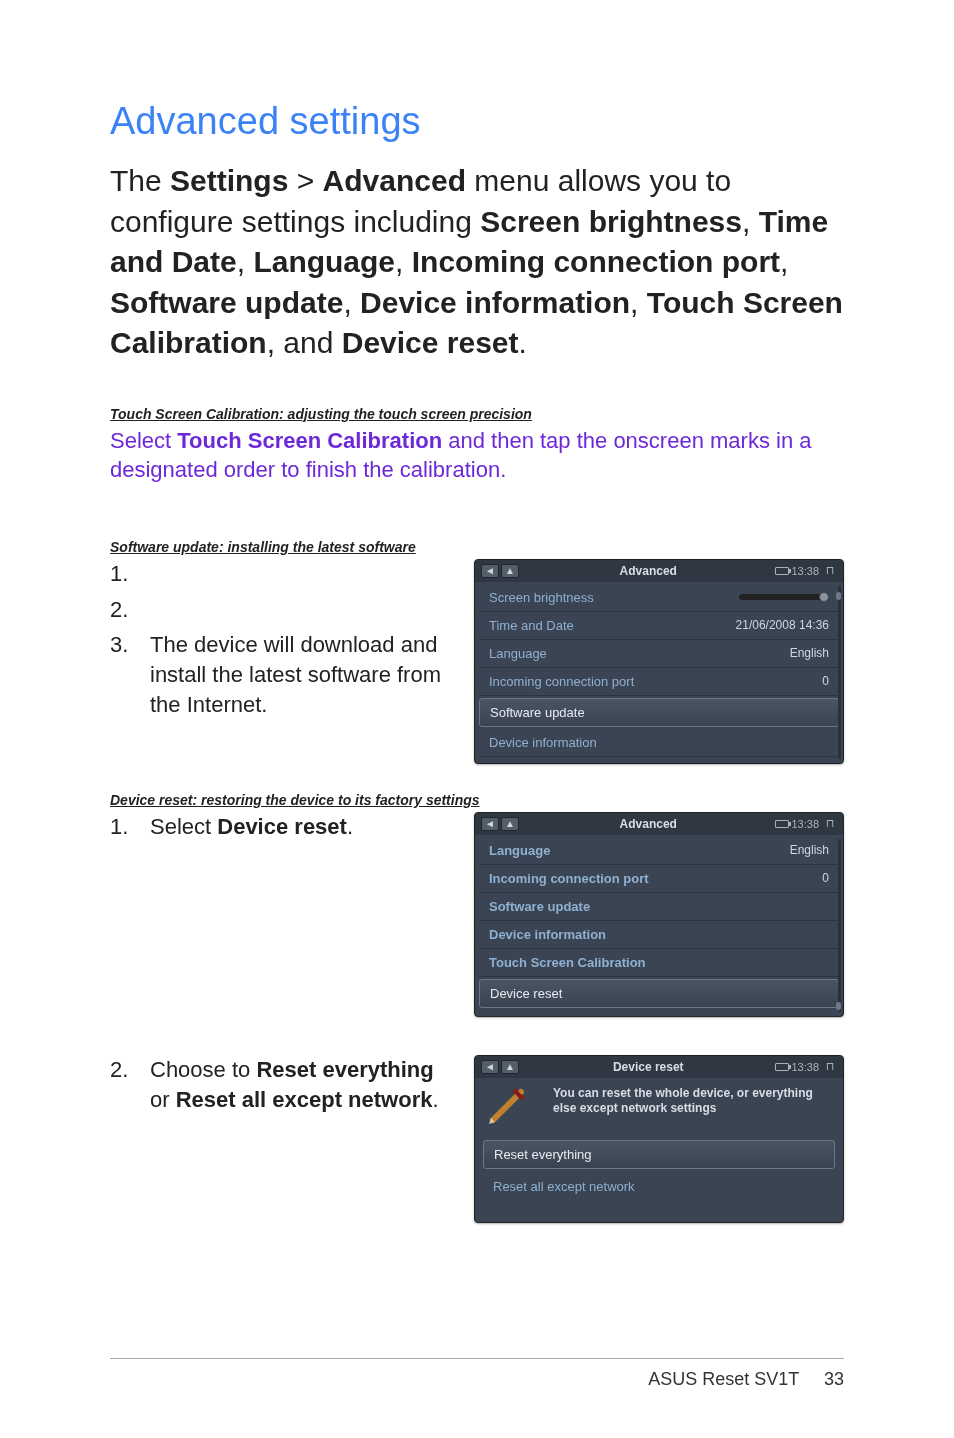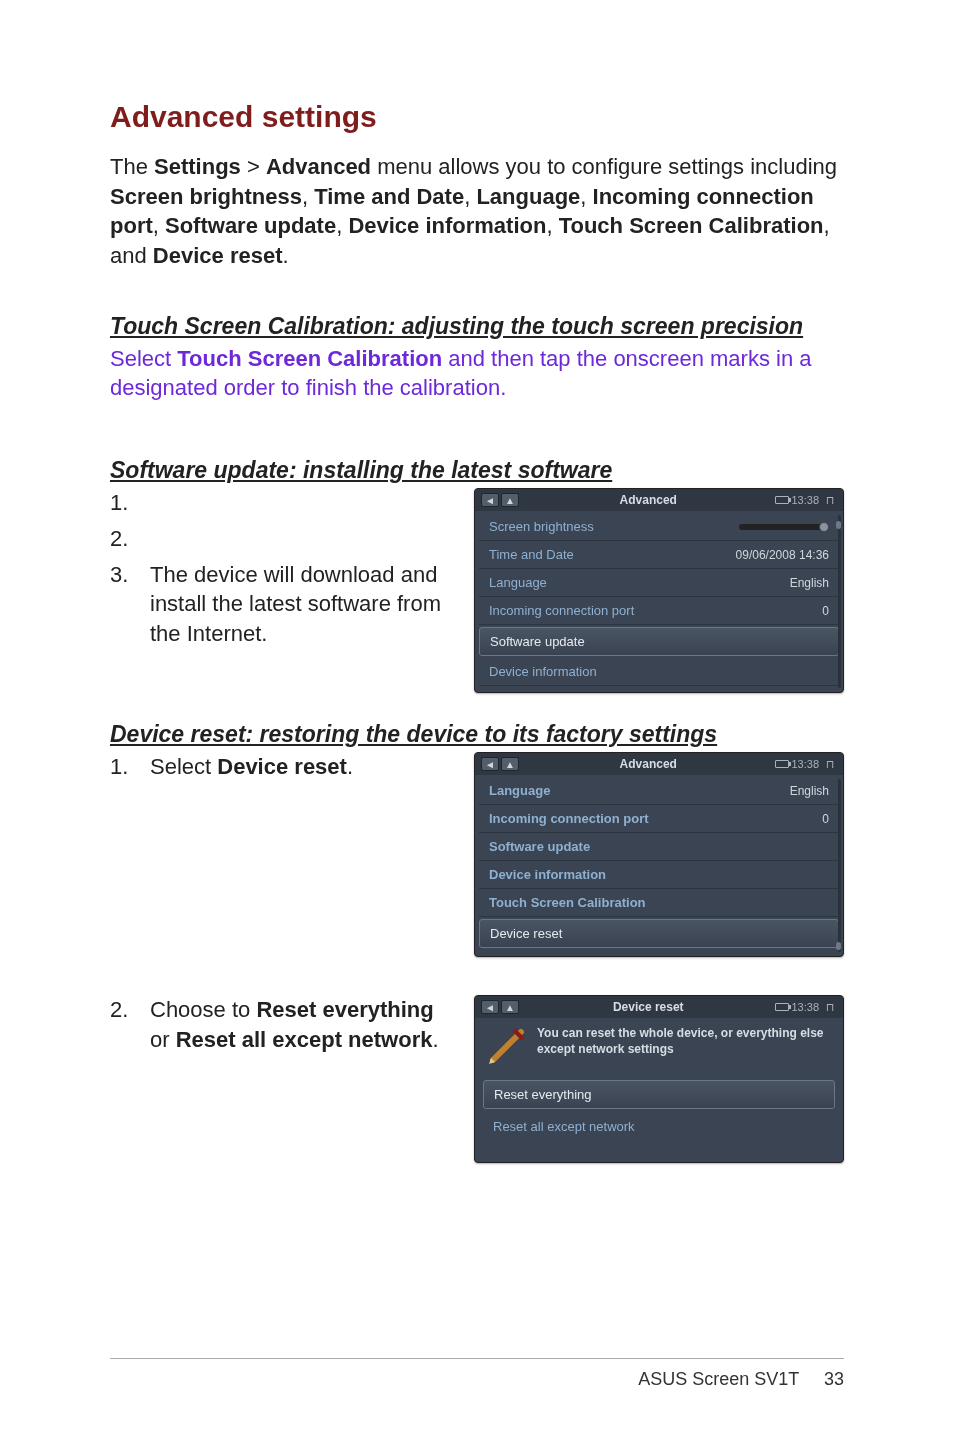--- a/index.html
+++ b/index.html
@@ -6,34 +6,34 @@
   body {
     font-family: "Myriad Pro", "Segoe UI", Arial, sans-serif;
     background: #fff;
     color: #333;
     width: 954px;
     height: 1438px;
     position: relative;
     padding: 100px 110px 60px 110px;
   }
   h2.title {
+    font-size: 38px;
+    font-weight: normal;
+    color: #3b82f6;
+    margin-bottom: 18px;
+  }
+  p.intro {
     font-size: 30px;
-    font-weight: bold;
-    color: #7f1d1d;
-    margin-bottom: 18px;
-  }
-  p.intro {
-    font-size: 22px;
     line-height: 1.35;
     color: #222;
     margin-bottom: 42px;
   }
   .b { font-weight: bold; }
   h3.sub {
-    font-size: 23px;
+    font-size: 14px;
     font-weight: bold;
     font-style: italic;
     text-decoration: underline;
     color: #222;
     margin-bottom: 4px;
   }
   p.para {
     font-size: 22px;
     line-height: 1.35;
     color: #6d28d9;
@@ -153,21 +153,21 @@
   .d-scroll .track {
     position: absolute; top: 0; bottom: 0; right: 0;
     width: 3px; background: #2a313b; border-radius: 2px;
   }
   .d-scroll .thumb {
     position: absolute; width: 5px; border-radius: 3px;
     background: #6e7886;
   }
   .d-msg {
     display: flex;
-    gap: 10px;
+    gap: 26px;
     padding: 8px 12px 10px 12px;
     color: #d7dde4;
     font-size: 12px;
     font-weight: bold;
     line-height: 1.3;
   }
   .d-msg .warn-icon {
     width: 40px; height: 40px;
     flex-shrink: 0;
     position: relative;
@@ -257,21 +257,21 @@
     </div>
     <div class="d-list">
       <div class="d-item">
         <span class="label">Screen brightness</span>
         <span class="slider">
             <span class="knob"></span>
           </span>
       </div>
       <div class="d-item">
         <span class="label">Time and Date</span>
-        <span class="val">09/06/2008 14:36</span>
+        <span class="val">21/06/2008 14:36</span>
       </div>
       <div class="d-item">
         <span class="label">Language</span>
         <span class="val">English</span>
       </div>
       <div class="d-item">
         <span class="label">Incoming connection port</span>
         <span class="val">0</span>
       </div>
       <div class="d-item selected">
@@ -363,15 +363,15 @@
       </span>
       <span>You can reset the whole device, or everything else except network settings</span>
     </div>
     <div class="d-btn selected">Reset everything</div>
     <div class="d-btn">Reset all except network</div>
     <div style="height:18px"></div>
   </div>
 </div>
 
 <div class="footer">
-  <span>ASUS Screen SV1T</span>
+  <span>ASUS Reset SV1T</span>
   <span class="pnum">33</span>
 </div>
 
 </body></html>

